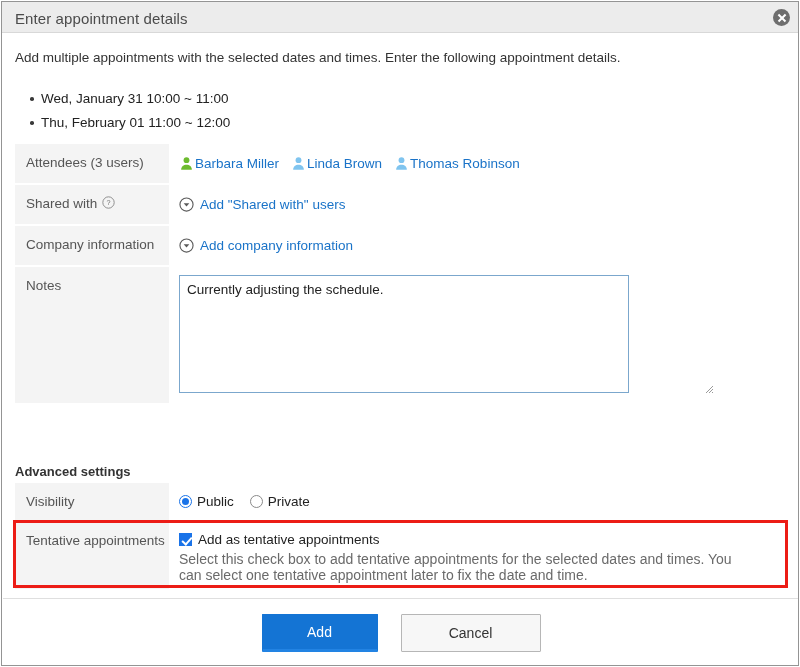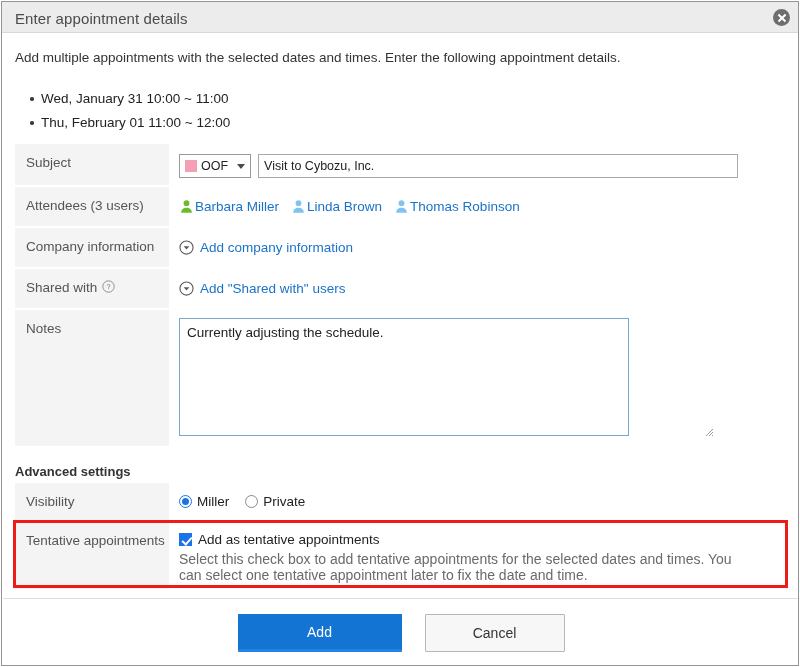--- a/index.html
+++ b/index.html
@@ -238,21 +238,21 @@
     gap: 23px;
   }
   .btn {
     height: 38px;
     font-family: "Liberation Sans", sans-serif;
     font-size: 14px;
     cursor: pointer;
     border-radius: 1px;
   }
   .btn-primary {
-    width: 164px;
+    width: 116px;
     background: #1474d4;
     border: 1px solid #1474d4;
     color: #ffffff;
     border-bottom: 3px solid #2283e3;
   }
   .btn-secondary {
     width: 140px;
     background: #f7f7f7;
     border: 1px solid #b6b6b6;
     color: #333333;
@@ -274,33 +274,20 @@
 
     <div class="row">
       <div class="value-cell">
         <ul class="dates">
           <li>Wed, January 31 10:00 ~ 11:00</li>
           <li>Thu, February 01 11:00 ~ 12:00</li>
         </ul>
       </div>
     </div>
 
-    <div class="row">
-      <div class="label-cell" style="min-height:43px">Subject</div>
-      <div class="value-cell">
-        <div class="subject-wrap">
-          <div class="menu-select">
-            <span class="swatch"></span>
-            <span>OOF</span>
-            <span class="caret"></span>
-          </div>
-          <input class="text-input" type="text" value="Visit to Cybozu, Inc." style="">
-        </div>
-      </div>
-    </div>
 
     <div class="row">
       <div class="label-cell" style="min-height:41px">Attendees (3 users)</div>
       <div class="value-cell">
         <div class="attendees">
           <a class="attendee">
             <svg class="user-icon" width="15" height="15" viewBox="0 0 16 16">
               <circle cx="8" cy="4.4" r="3.1" fill="#6cbb2e"></circle>
               <path d="M2.3 14.6c0-3.3 2.5-5.3 5.7-5.3s5.7 2 5.7 5.3z" fill="#6cbb2e"></path>
             </svg>
@@ -318,52 +305,52 @@
               <circle cx="8" cy="4.4" r="3.1" fill="#7fc4ef"></circle>
               <path d="M2.3 14.6c0-3.3 2.5-5.3 5.7-5.3s5.7 2 5.7 5.3z" fill="#7fc4ef"></path>
             </svg>
             <span class="name">Thomas Robinson</span>
           </a>
         </div>
       </div>
     </div>
 
     <div class="row">
+      <div class="label-cell" style="min-height:41px">
+        <span>Shared with</span>
+        <svg class="help-icon" width="13" height="13" viewBox="0 0 16 16">
+          <circle cx="8" cy="8" r="7" fill="none" stroke="#8d8d8d" stroke-width="1.2"></circle>
+          <text x="8" y="11.6" font-size="9" text-anchor="middle" fill="#6d6d6d" font-family="Liberation Sans, sans-serif">?</text>
+        </svg>
+      </div>
+      <div class="value-cell">
+        <a class="addlink">
+          <svg width="15" height="15" viewBox="0 0 16 16">
+            <circle cx="8" cy="8" r="7" fill="none" stroke="#5a5a5a" stroke-width="1.2"></circle>
+            <path d="M5 6.6 L8 10 L11 6.6 Z" fill="#5a5a5a"></path>
+          </svg>
+          <span class="ltext">Add "Shared with" users</span>
+        </a>
+      </div>
+    </div>
+
+    <div class="row">
       <div class="label-cell" style="min-height:41px">Company information</div>
       <div class="value-cell">
         <a class="addlink">
           <svg width="15" height="15" viewBox="0 0 16 16">
             <circle cx="8" cy="8" r="7" fill="none" stroke="#5a5a5a" stroke-width="1.2"></circle>
             <path d="M5 6.6 L8 10 L11 6.6 Z" fill="#5a5a5a"></path>
           </svg>
           <span class="ltext">Add company information</span>
         </a>
       </div>
     </div>
 
     <div class="row">
-      <div class="label-cell" style="min-height:41px">
-        <span>Shared with</span>
-        <svg class="help-icon" width="13" height="13" viewBox="0 0 16 16">
-          <circle cx="8" cy="8" r="7" fill="none" stroke="#8d8d8d" stroke-width="1.2"></circle>
-          <text x="8" y="11.6" font-size="9" text-anchor="middle" fill="#6d6d6d" font-family="Liberation Sans, sans-serif">?</text>
-        </svg>
-      </div>
-      <div class="value-cell">
-        <a class="addlink">
-          <svg width="15" height="15" viewBox="0 0 16 16">
-            <circle cx="8" cy="8" r="7" fill="none" stroke="#5a5a5a" stroke-width="1.2"></circle>
-            <path d="M5 6.6 L8 10 L11 6.6 Z" fill="#5a5a5a"></path>
-          </svg>
-          <span class="ltext">Add "Shared with" users</span>
-        </a>
-      </div>
-    </div>
-
-    <div class="row">
       <div class="label-cell" style="min-height:136px">Notes</div>
       <div class="value-cell">
         <div class="notes-wrap">
           <textarea class="notes-area" style="">Currently adjusting the schedule.</textarea>
           <svg class="resize-grip" viewBox="0 0 9 9">
             <path d="M8 1 L1 8 M8 4 L4 8 M8 7 L7 8" stroke="#9a9a9a" stroke-width="1"></path>
           </svg>
         </div>
       </div>
     </div>
@@ -373,21 +360,21 @@
   <div class="adv-head">Advanced settings</div>
 
   <div class="form2">
 
     <div class="row">
       <div class="label-cell" style="min-height:36px">Visibility</div>
       <div class="value-cell">
         <div class="radio-line">
           <label class="radio-opt">
             <span class="rdo on"></span>
-            <span>Miller</span>
+            <span>Public</span>
           </label>
           <label class="radio-opt">
             <span class="rdo"></span>
             <span>Private</span>
           </label>
         </div>
       </div>
     </div>
 
     <div class="row">

